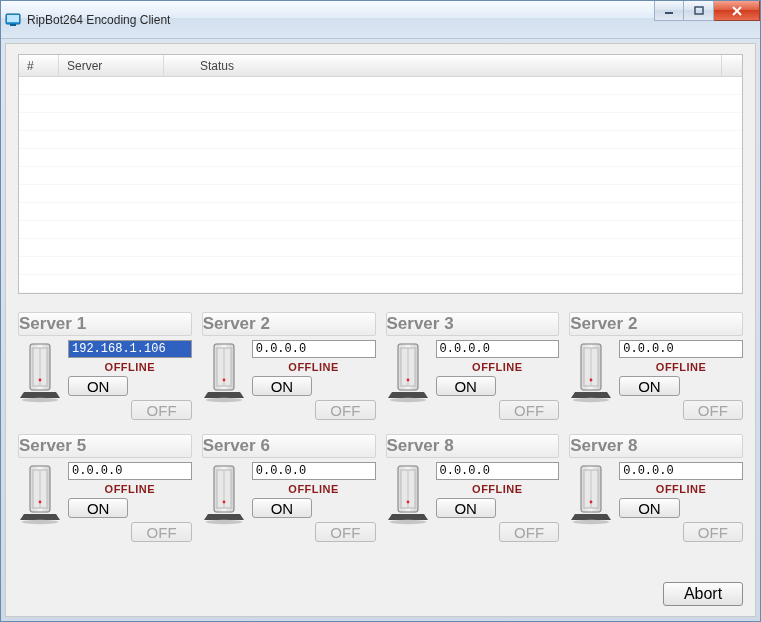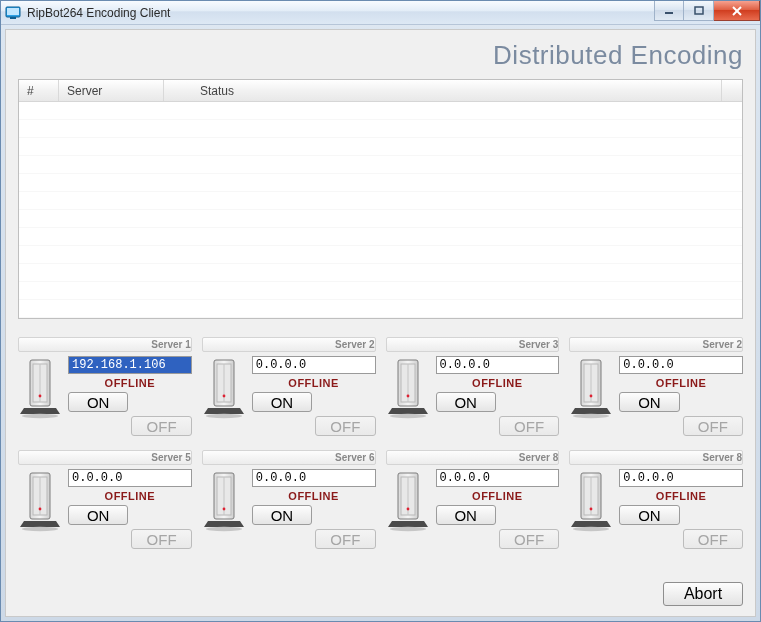--- a/index.html
+++ b/index.html
@@ -14,21 +14,21 @@
   }
   .window {
     width: 761px;
     height: 622px;
     background: linear-gradient(#e9eff6, #dbe5f0 5%, #cdd9e7);
     border: 1px solid #6a8bb0;
     display: flex;
     flex-direction: column;
   }
   .titlebar {
-    height: 24px;
+    height: 38px;
     background: linear-gradient(#f7fbff, #e2ecf7 45%, #d2dfee 46%, #dde8f4);
     border-bottom: 1px solid #b6c5d8;
     display: flex;
     align-items: center;
     padding: 0 4px;
     position: relative;
   }
   .titlebar .app-icon {
     width: 16px; height: 14px;
     margin-right: 6px;
@@ -118,22 +118,22 @@
     column-gap: 10px;
     row-gap: 14px;
   }
   .server {
     display:flex;
     flex-direction: column;
     align-items:center;
   }
   .server-label {
     width: 100%;
-    text-align:right;
-    font-size: 10px;
+    text-align:left;
+    font-size: 17px;
     font-weight: bold;
     color: #888;
     background: linear-gradient(#fdfdfd,#ececec);
     border: 1px solid #d4d4d4;
     border-radius: 2px;
     padding: 1px 0;
     margin-bottom: 4px;
   }
   .server-body {
     display:flex;
@@ -239,21 +239,20 @@
       <div class="win-btn close">
           <svg width="12" height="10">
             <line x1="2" y1="1" x2="10" y2="9" stroke="#fff" stroke-width="2"></line>
             <line x1="10" y1="1" x2="2" y2="9" stroke="#fff" stroke-width="2"></line>
           </svg>
         </div>
     </div>
   </div>
 
   <div class="client">
-    <div class="page-title">Distributed Encoding</div>
 
     <div class="grid-wrap">
       <div class="grid-header">
         <div class="col col-num">#</div>
         <div class="col col-frames">Server</div>
         <div class="col col-status">Status</div>
         <div class="col"></div>
       </div>
       <div class="grid-body"></div>
     </div>

